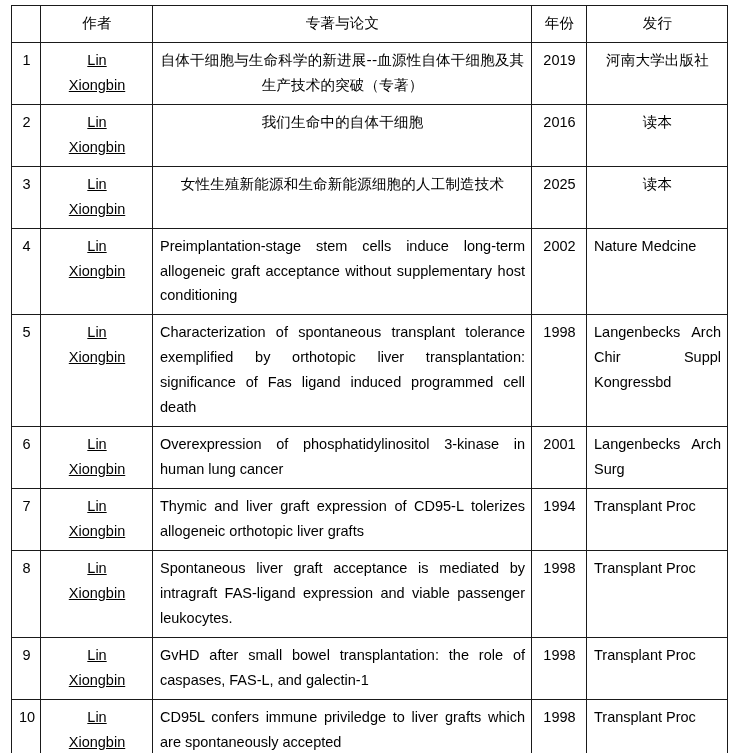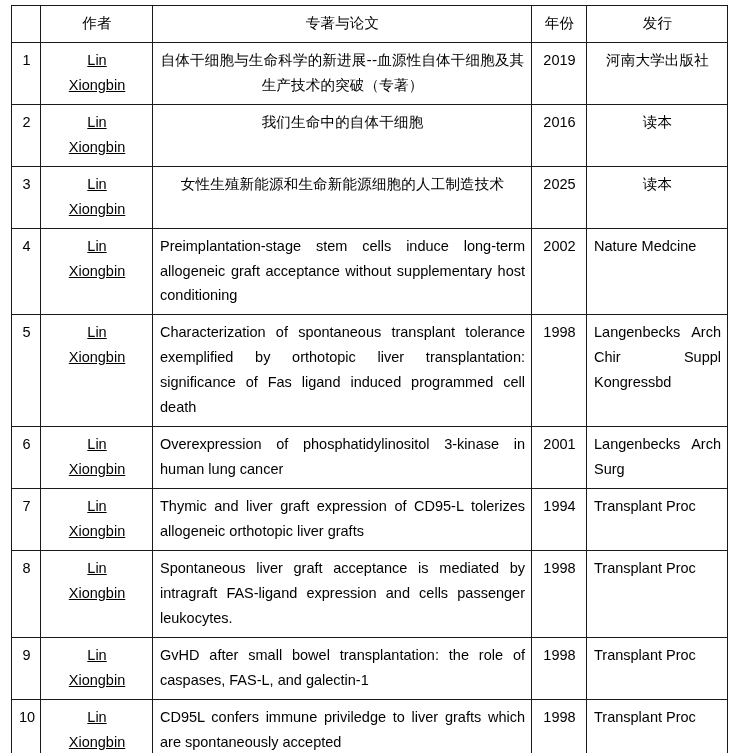--- a/index.html
+++ b/index.html
@@ -160,21 +160,21 @@
           <td class="author">Lin
 Xiongbin</td>
           <td class="title justify">Thymic and liver graft expression of CD95-L tolerizes allogeneic orthotopic liver grafts</td>
           <td class="year">1994</td>
           <td class="publisher justify">Transplant Proc</td>
         </tr>
         <tr>
           <td class="idx">8</td>
           <td class="author">Lin
 Xiongbin</td>
-          <td class="title justify">Spontaneous liver graft acceptance is mediated by intragraft FAS-ligand expression and cells passenger leukocytes.</td>
+          <td class="title justify">Spontaneous liver graft acceptance is mediated by intragraft FAS-ligand expression and viable passenger leukocytes.</td>
           <td class="year">1998</td>
           <td class="publisher justify">Transplant Proc</td>
         </tr>
         <tr>
           <td class="idx">9</td>
           <td class="author">Lin
 Xiongbin</td>
           <td class="title justify">GvHD after small bowel transplantation: the role of caspases, FAS-L, and galectin-1</td>
           <td class="year">1998</td>
           <td class="publisher justify">Transplant Proc</td>

